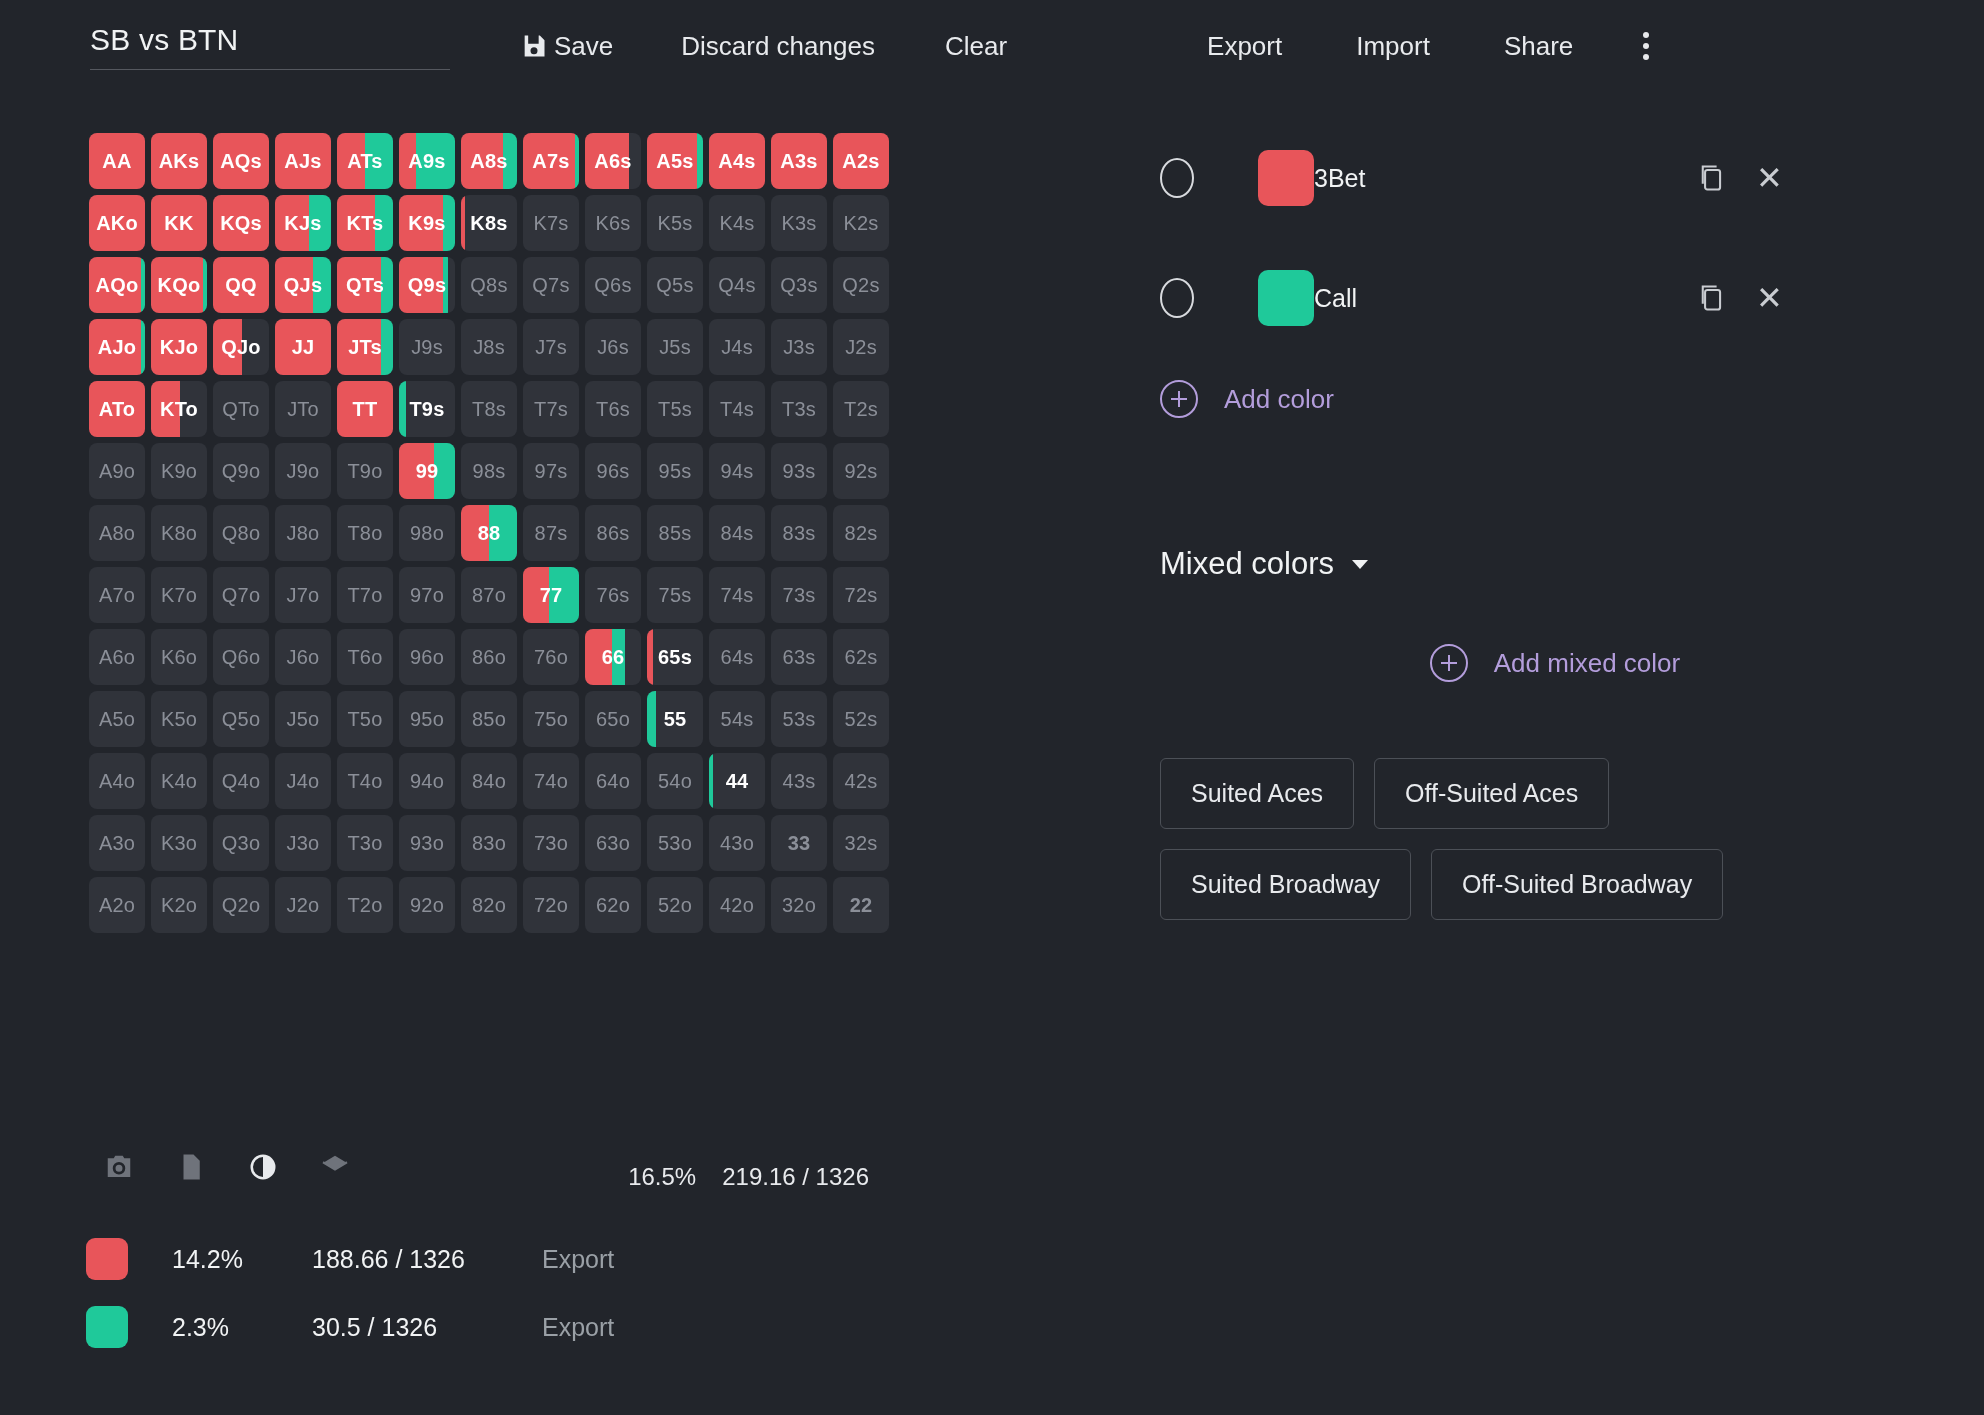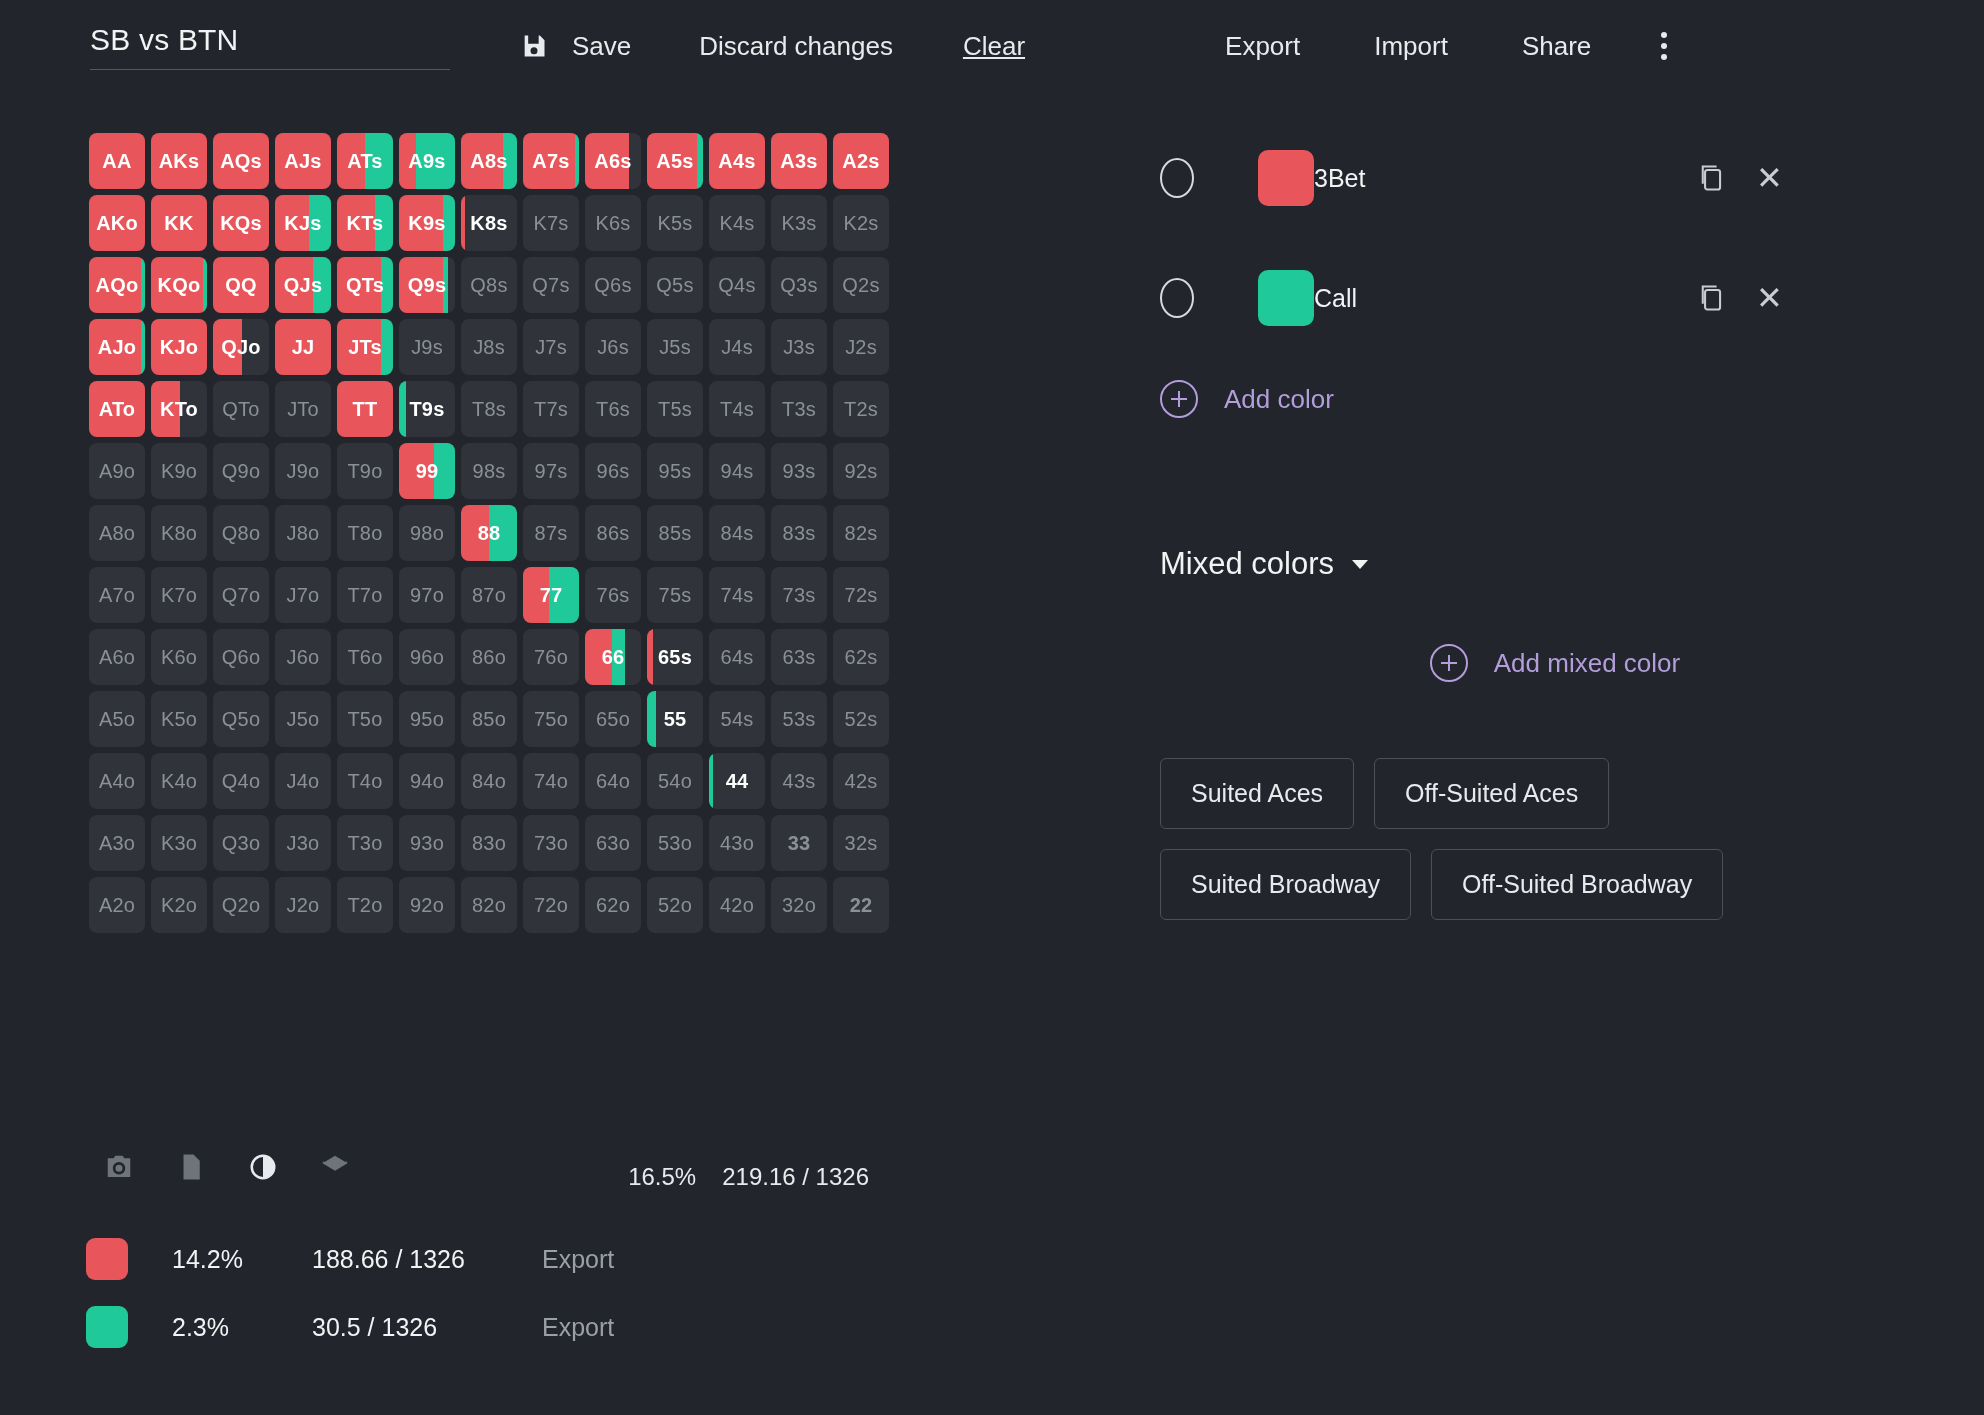--- a/index.html
+++ b/index.html
@@ -18,28 +18,28 @@
     display: flex; align-items: center;
   }
   #title-wrap { margin-left: 90px; width: 360px; }
   #range-title {
     font-size: 30px; color: #f1f3f4; letter-spacing: .2px;
     padding-bottom: 12px;
   }
   #range-title-underline { height: 1px; background: #55585f; width: 100%; }
 
   .tb-btn {
-    display: flex; align-items: center; gap: 24px;
+    display: flex; align-items: center; gap: 6px;
     font-size: 26px; color: #e8eaed; cursor: pointer;
     background: none; border: none; font-family: inherit;
     white-space: nowrap;
   }
   #save-btn { margin-left: 70px; }
   #discard-btn { margin-left: 68px; }
-  #clear-btn { margin-left: 70px; text-decoration: underline; }
+  #clear-btn { margin-left: 70px; }
   #export-btn { margin-left: 200px; }
   #import-btn { margin-left: 74px; }
   #share-btn { margin-left: 74px; }
   #more-btn { margin-left: 70px; }
 
   .save-ico { width: 28px; height: 28px; display:block; }
   .kebab { display: flex; flex-direction: column; gap: 5px; align-items: center; }
   .kebab i { width: 6px; height: 6px; border-radius: 50%; background: #e8eaed; display: block; }
 
   

